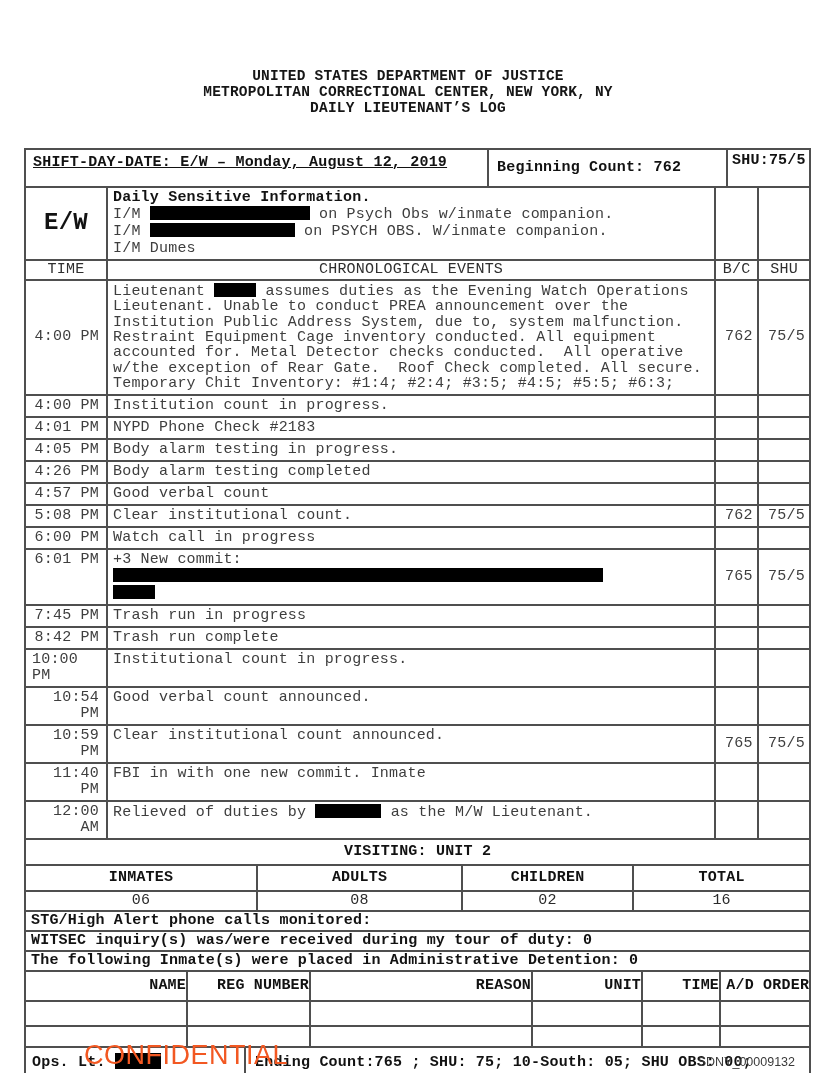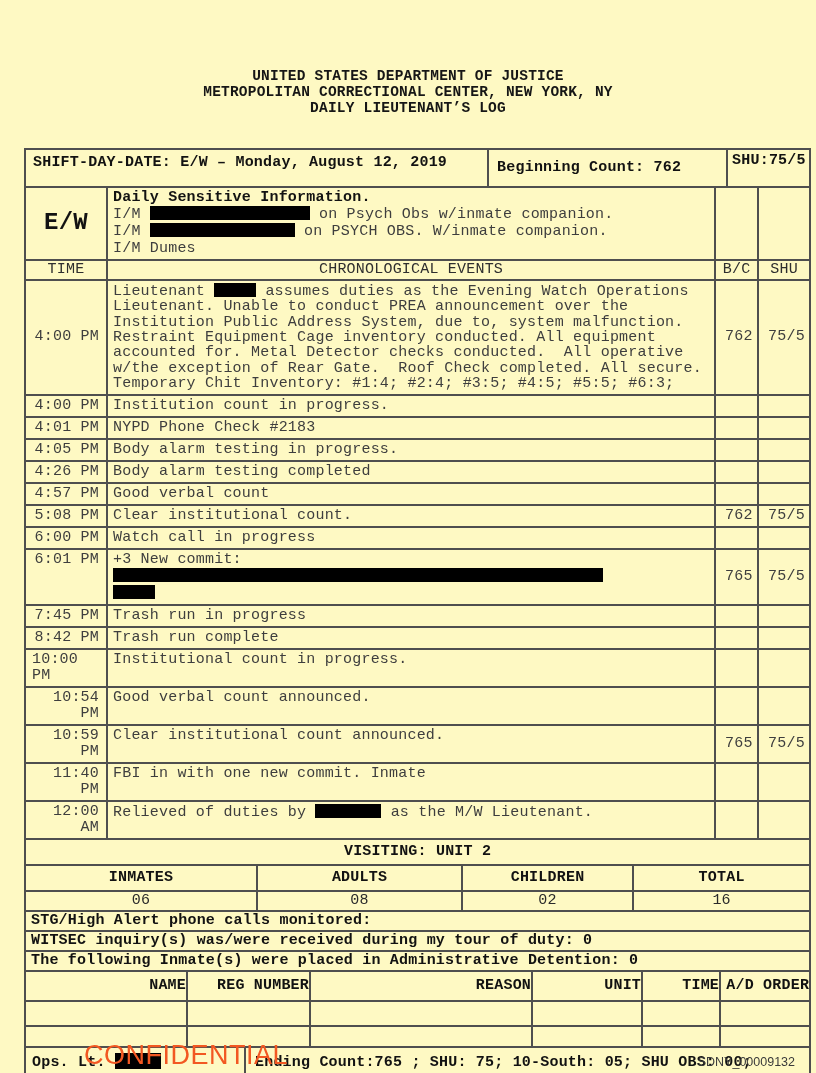--- a/index.html
+++ b/index.html
@@ -1,29 +1,29 @@
 <!DOCTYPE html>
 <html><head>
 <meta charset="utf-8">
 <style>
   html,body{margin:0;padding:0;background:#e8e8e8;}
-  .page{position:relative;width:816px;height:1073px;background:#fef9c3;margin:0 auto;overflow:hidden;
+  .page{position:relative;width:816px;height:1073px;background:#ffffff;margin:0 auto;overflow:hidden;
         font-family:"Liberation Mono","DejaVu Sans Mono",monospace;}
   .doc-header{position:absolute;top:68px;left:0;width:100%;text-align:center;
               font-size:14.5px;line-height:16px;font-weight:bold;letter-spacing:.2px;color:#161616;}
   .tbl-wrap{position:absolute;top:148px;left:24px;width:787px;}
   table.main{width:786px;border-collapse:collapse;table-layout:fixed;}
   td{border:2px solid #4f4f4f;padding:0;font-size:15px;line-height:16px;letter-spacing:.2px;
      color:#3e3e3e;vertical-align:top;overflow:hidden;}
   .b{font-weight:bold;color:#121212;}
   .line{white-space:pre-wrap;}
   .tight .line{line-height:15.4px;}
   .redact{display:inline-block;background:#000;height:14px;vertical-align:-2px;}
   
-  .shift-cell{padding:3px 4px 14px 7px;vertical-align:middle;}
+  .shift-cell{padding:3px 4px 14px 7px;vertical-align:middle;text-decoration:underline;}
   .begin-cell{padding:3px 4px 3px 8px;vertical-align:middle;}
   .shu-top-cell{padding:2px 2px 2px 4px;word-break:break-all;line-height:17px;}
   
   .watch-cell{text-align:center;vertical-align:middle;font-size:24px;}
   .sens-cell{padding:2px 4px 2px 5px;line-height:16.2px;}
   
   .colhead{ text-align:center;padding:1px 0;color:#2e2e2e;}
   
   .t-cell{text-align:right;padding:2px 7px 2px 6px;}
   .t-cell.tleft{text-align:left;padding:2px 4px 2px 6px;}

